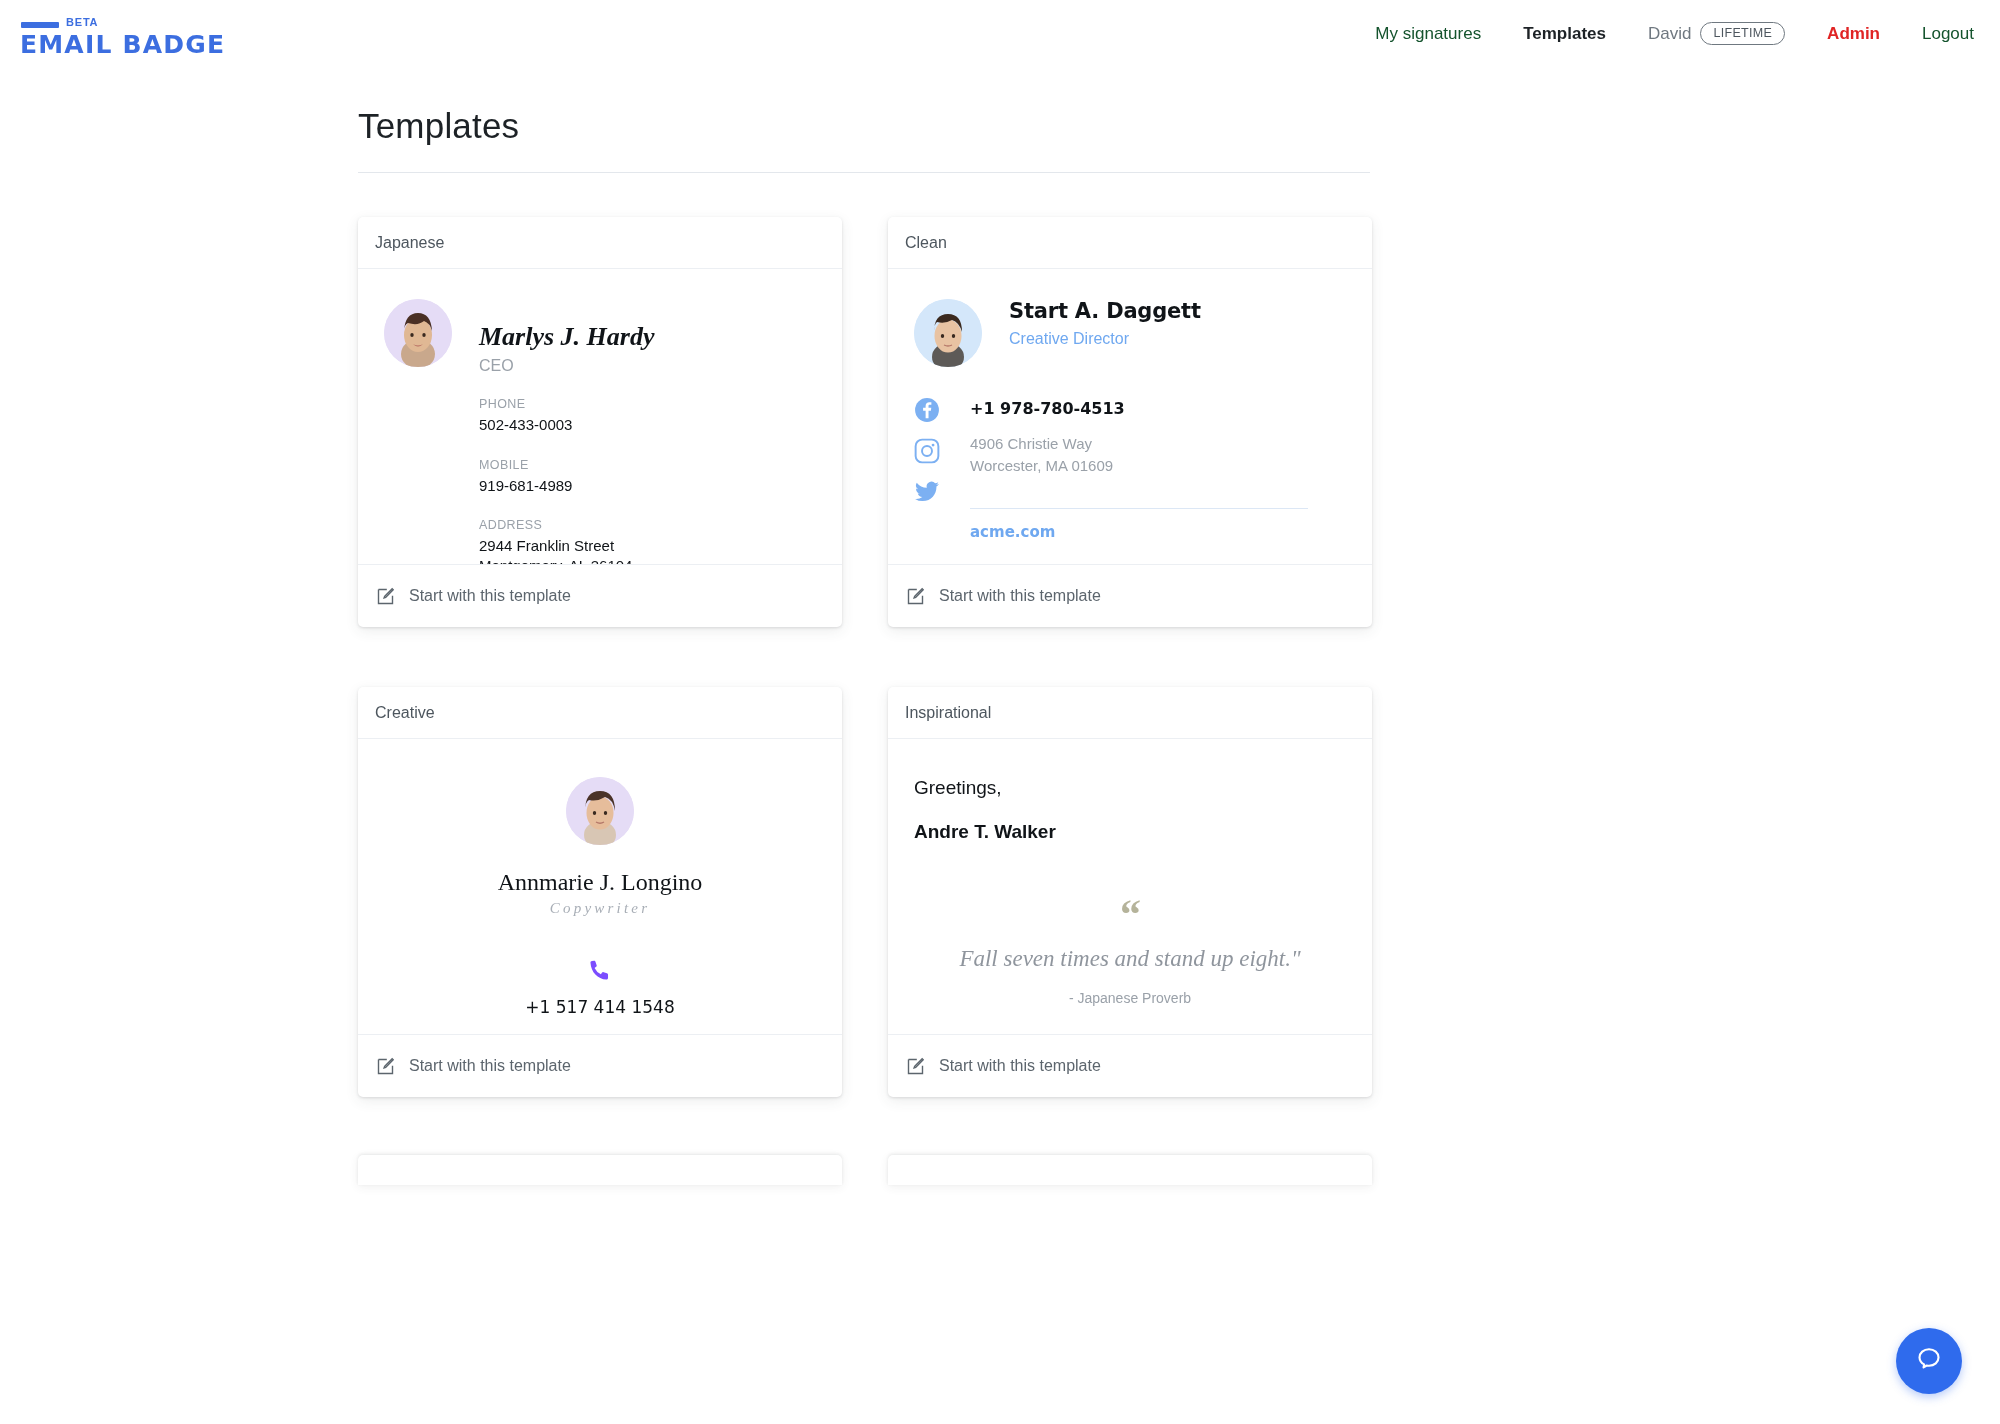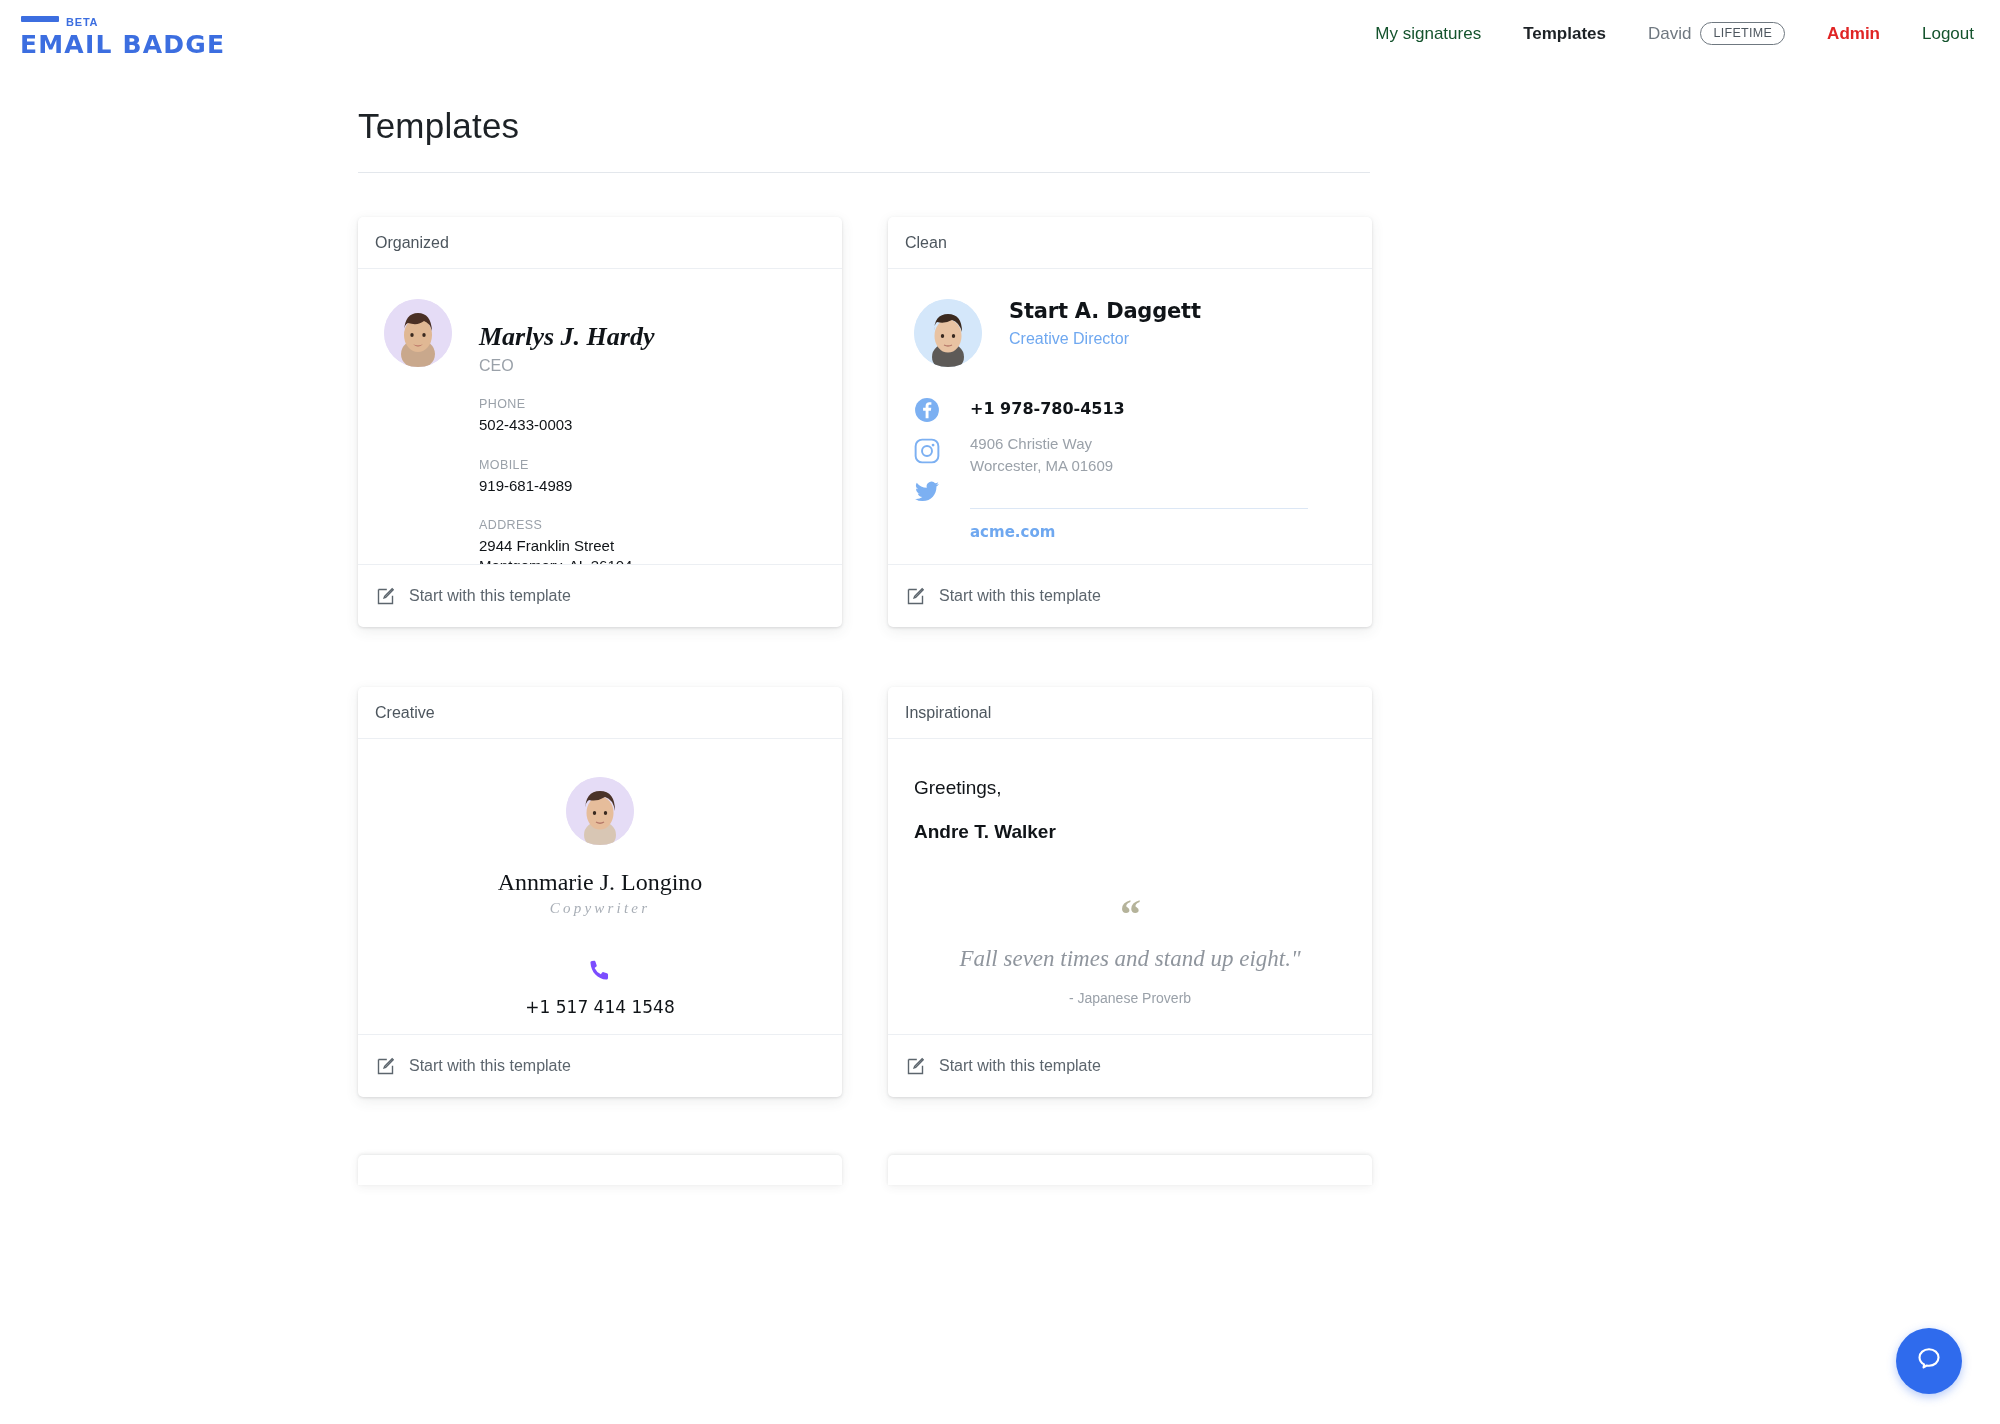--- a/index.html
+++ b/index.html
@@ -16,21 +16,21 @@
     height: 70px;
     width: 100%;
     background: #ffffff;
   }
   .brand {
     position: absolute;
     left: 20px; top: 16px;
     user-select: none;
   }
   .brand-beta-row {
-    display: flex; align-items: flex-start; gap: 7px;
+    display: flex; align-items: flex-end; gap: 7px;
     height: 12px;
     margin-bottom: 2px;
     margin-left: 1px;
   }
   .brand-bar {
     width: 38px; height: 6px; background: #3c6ee0; border-radius: 1px;
   }
   .brand-beta {
     font-size: 11px; font-weight: bold; letter-spacing: 0.8px; color: #3c6ee0;
   }
@@ -235,21 +235,21 @@
 <div class="page">
   <div class="content">
 
     <h1 class="page-title">Templates</h1>
     <div class="title-rule"></div>
 
     <div class="grid">
 
       <div class="card">
         <div class="card-head">
-          <span>Organized</span>
+          <span>Japanese</span>
         </div>
         <div class="card-body">
           <div class="org">
             <div class="avatar">
               <svg width="68" height="68" viewBox="0 0 68 68" aria-hidden="true">
                 <circle cx="34" cy="34" r="34" fill="#e5dcf6"></circle>
                 <g>
                   <ellipse cx="34" cy="55" rx="17" ry="15" fill="#c9a88c"></ellipse>
                   <ellipse cx="34" cy="36" rx="14" ry="17" fill="#e0b894"></ellipse>
                   <path d="M20 32 Q21 14 34 14 Q47 14 48 32 Q46 24 40 22 Q34 27 24 24 Q20 26 20 32 Z" fill="#4a3025"></path>

